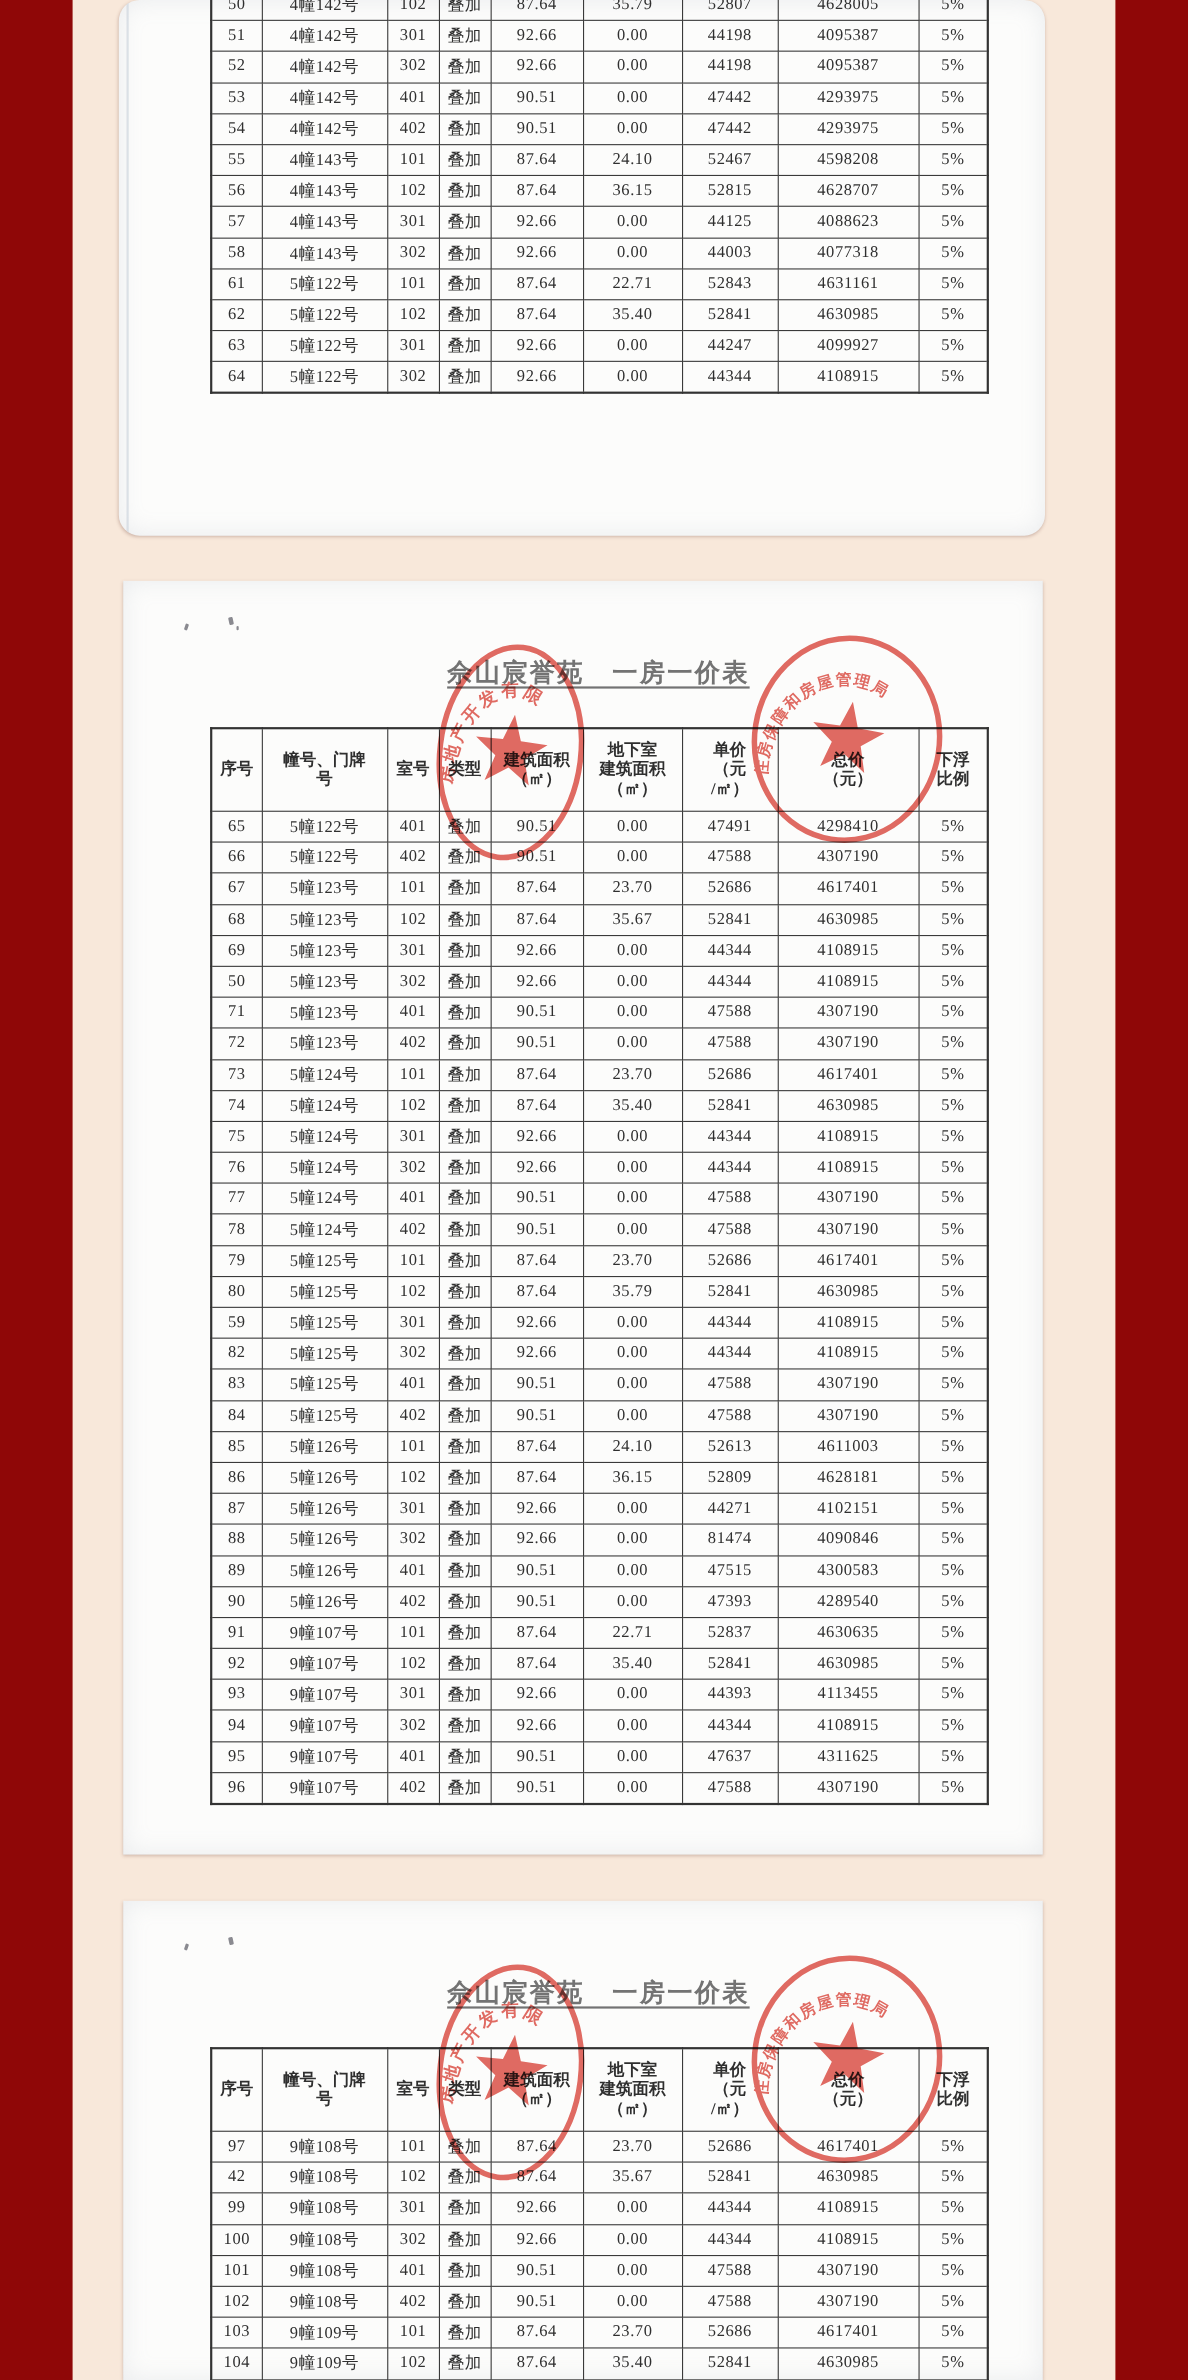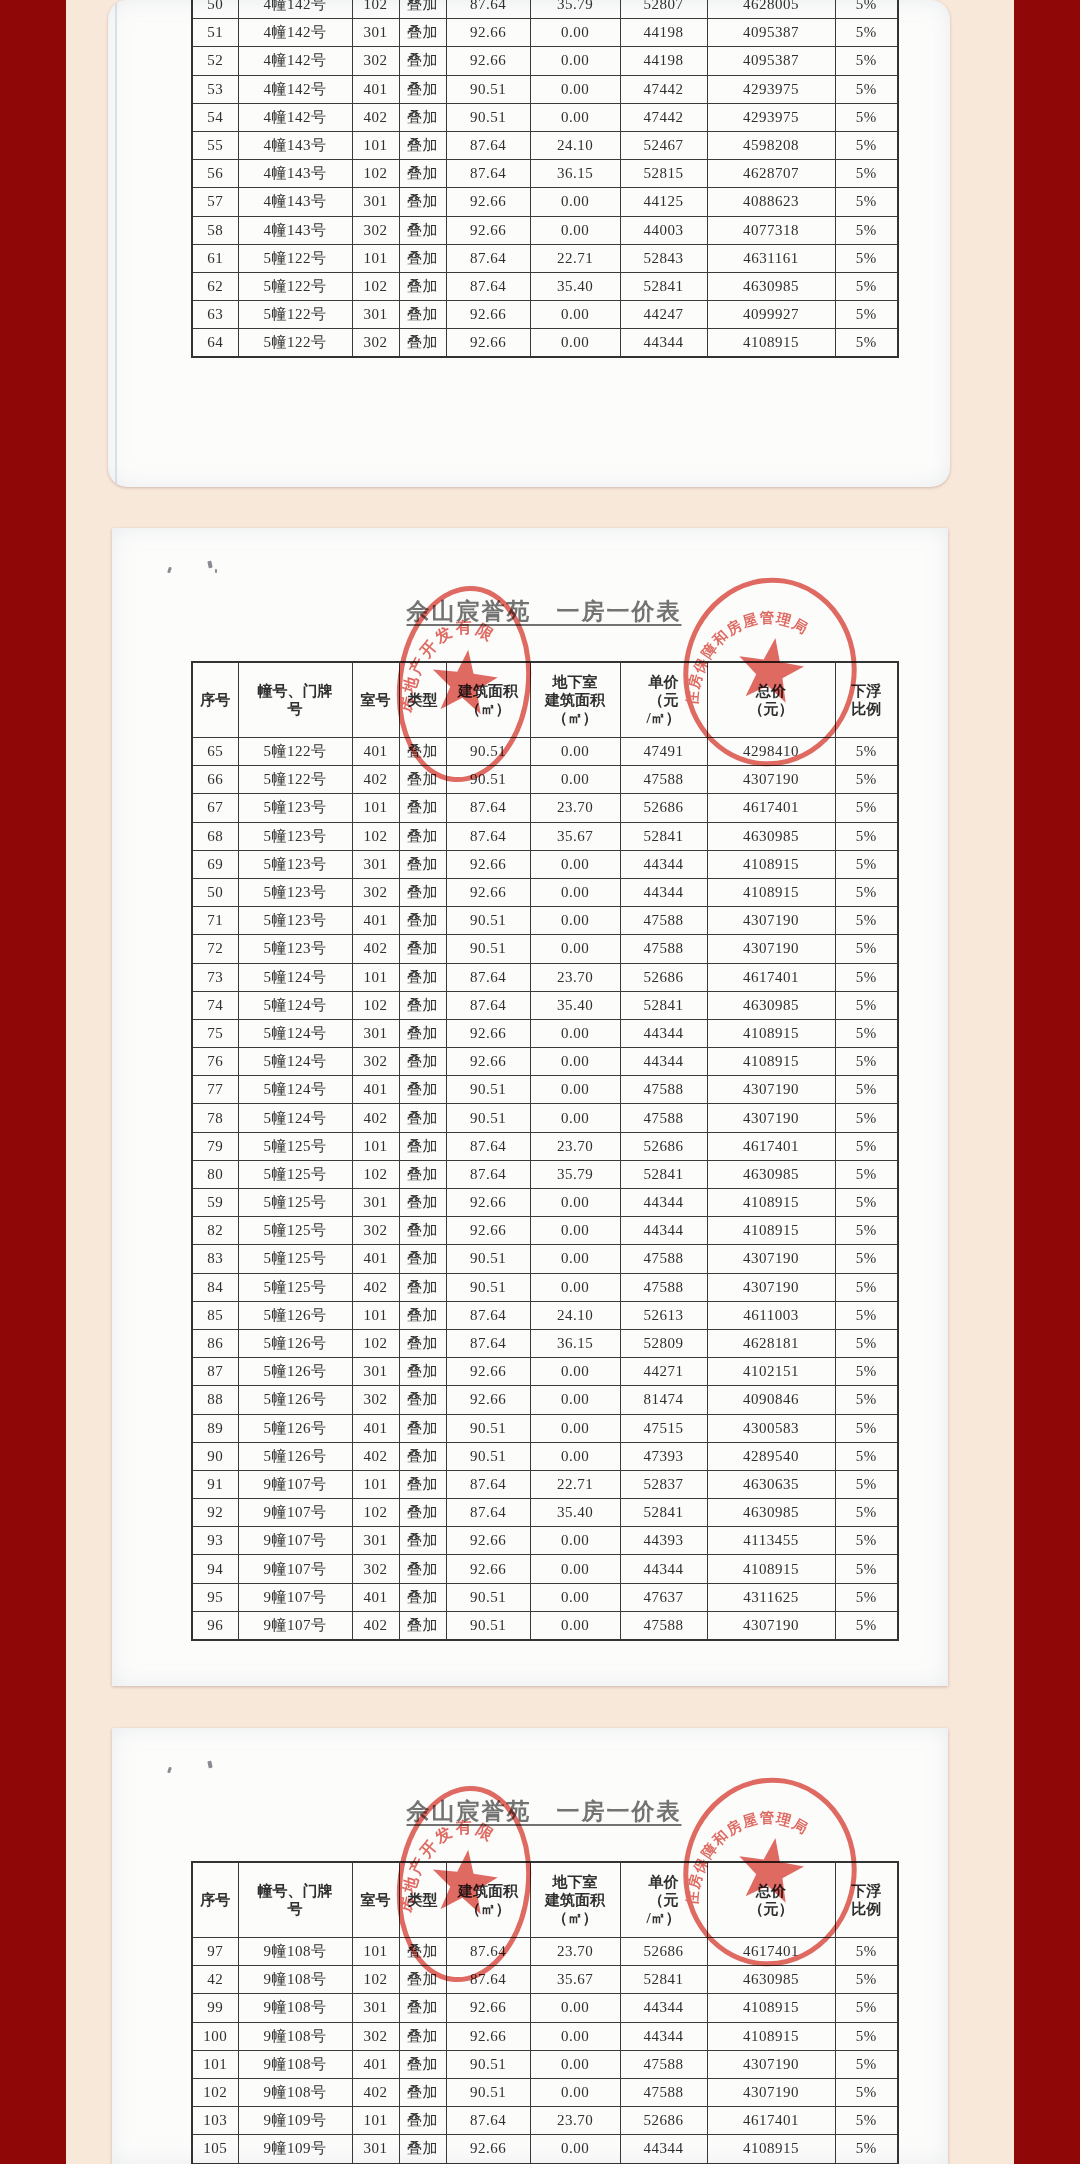--- a/index.html
+++ b/index.html
@@ -755,20 +755,31 @@
             <td>9幢109号</td>
             <td>101</td>
             <td>叠加</td>
             <td>87.64</td>
             <td>23.70</td>
             <td>52686</td>
             <td>4617401</td>
             <td>5%</td>
           </tr>
           <tr>
+            <td>104</td>
+            <td>9幢109号</td>
+            <td>102</td>
+            <td>叠加</td>
+            <td>87.64</td>
+            <td>35.40</td>
+            <td>52841</td>
+            <td>4630985</td>
+            <td>5%</td>
+          </tr>
+          <tr>
             <td>105</td>
             <td>9幢109号</td>
             <td>301</td>
             <td>叠加</td>
             <td>92.66</td>
             <td>0.00</td>
             <td>44344</td>
             <td>4108915</td>
             <td>5%</td>
           </tr>

